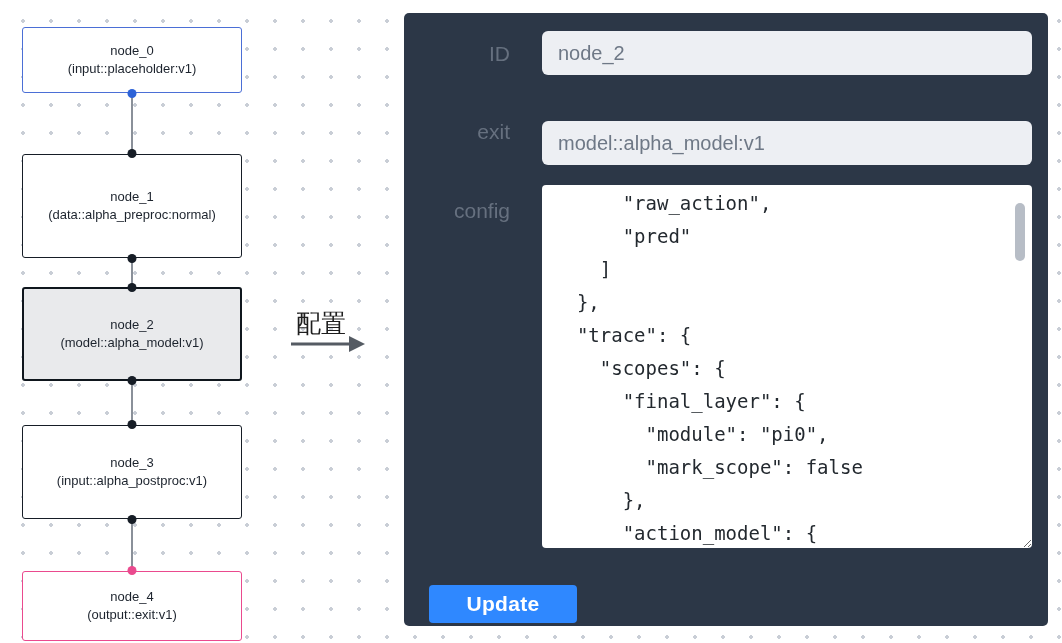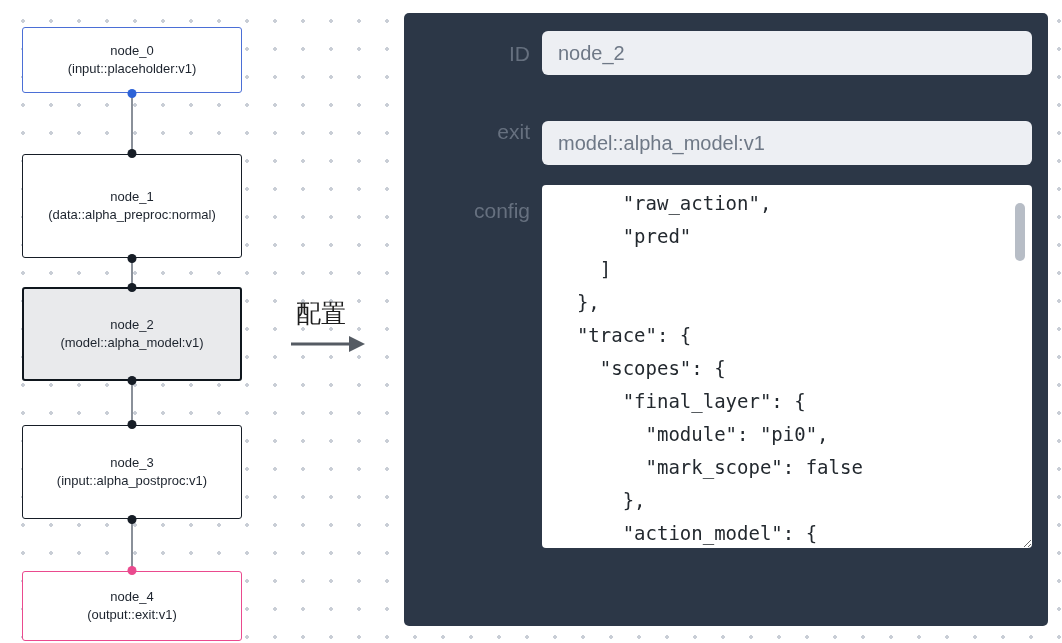--- a/index.html
+++ b/index.html
@@ -30,27 +30,27 @@
   .n3 { top:417px; height:94px;margin-top:8px; }
   .n4 { top:551px; height:70px; border-color:#ea4a8e;margin-top:20px; }
 
   .port { position:absolute; left:50%; transform:translateX(-50%); width:9px; height:9px; border-radius:50%; background:#161d26; }
   .port.in  { top:-6px; }
   .port.out { bottom:-6px; }
   .port.blue { background:#2d63d8; }
   .port.pink { background:#ea4a8e; }
 
   
-  .annotation { position:absolute; left:296px; top:297px; font-size:25px; color:#1e1e1e; z-index:3; }
+  .annotation { position:absolute; left:296px; top:307px; font-size:25px; color:#1e1e1e; z-index:3; }
   .arrow { position:absolute; left:290px; top:332px; z-index:3; }
 
   
   .panel { position:absolute; left:404px; top:13px; width:644px; height:613px; background:#2c3747; border-radius:5px; z-index:4; }
 
-  .f-label { position:absolute; left:0; width:106px; text-align:right; font-size:21px; color:#66707f;margin-left:20px; }
+  .f-label { position:absolute; left:0; width:106px; text-align:right; font-size:21px; color:#66707f; }
   .id-label     { top:29px; }
   .type-label   { top:107px; }
   .config-label { top:186px; }
 
   .f-input {
     position:absolute; left:138px; width:490px; height:44px;
     background:#edeff3; border:none; outline:none; border-radius:6px;
     padding:0 16px; font-size:20px; color:#6e7886;
     font-family:"Liberation Sans", sans-serif;
   }
@@ -138,15 +138,16 @@
   "trace": {
     "scopes": {
       "final_layer": {
         "module": "pi0",
         "mark_scope": false
       },
       "action_model": {</textarea>
       <div class="scroll-thumb"></div>
     </div>
 
+    <button class="update-btn">Update</button>
   </div>
 
 </div>
 
 </body></html>

